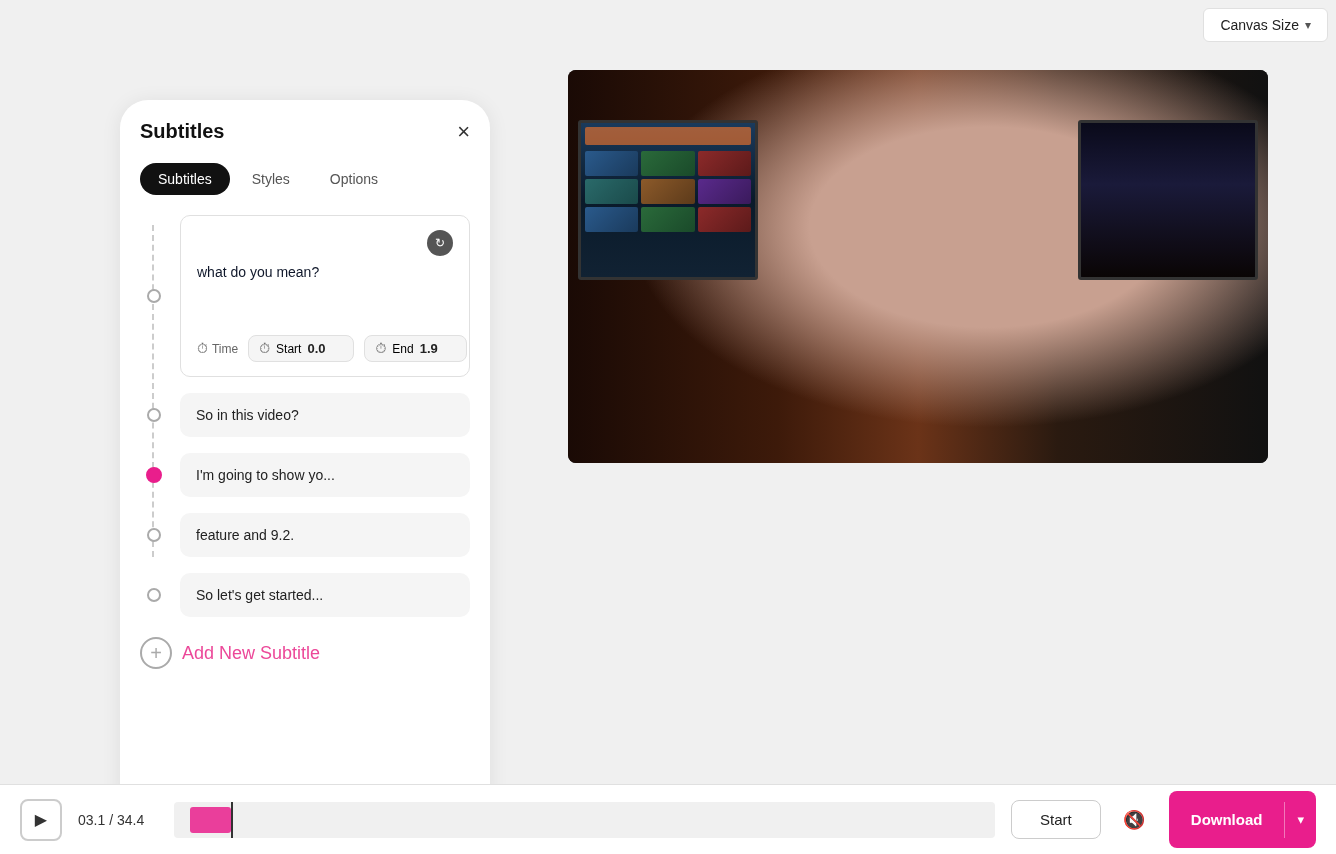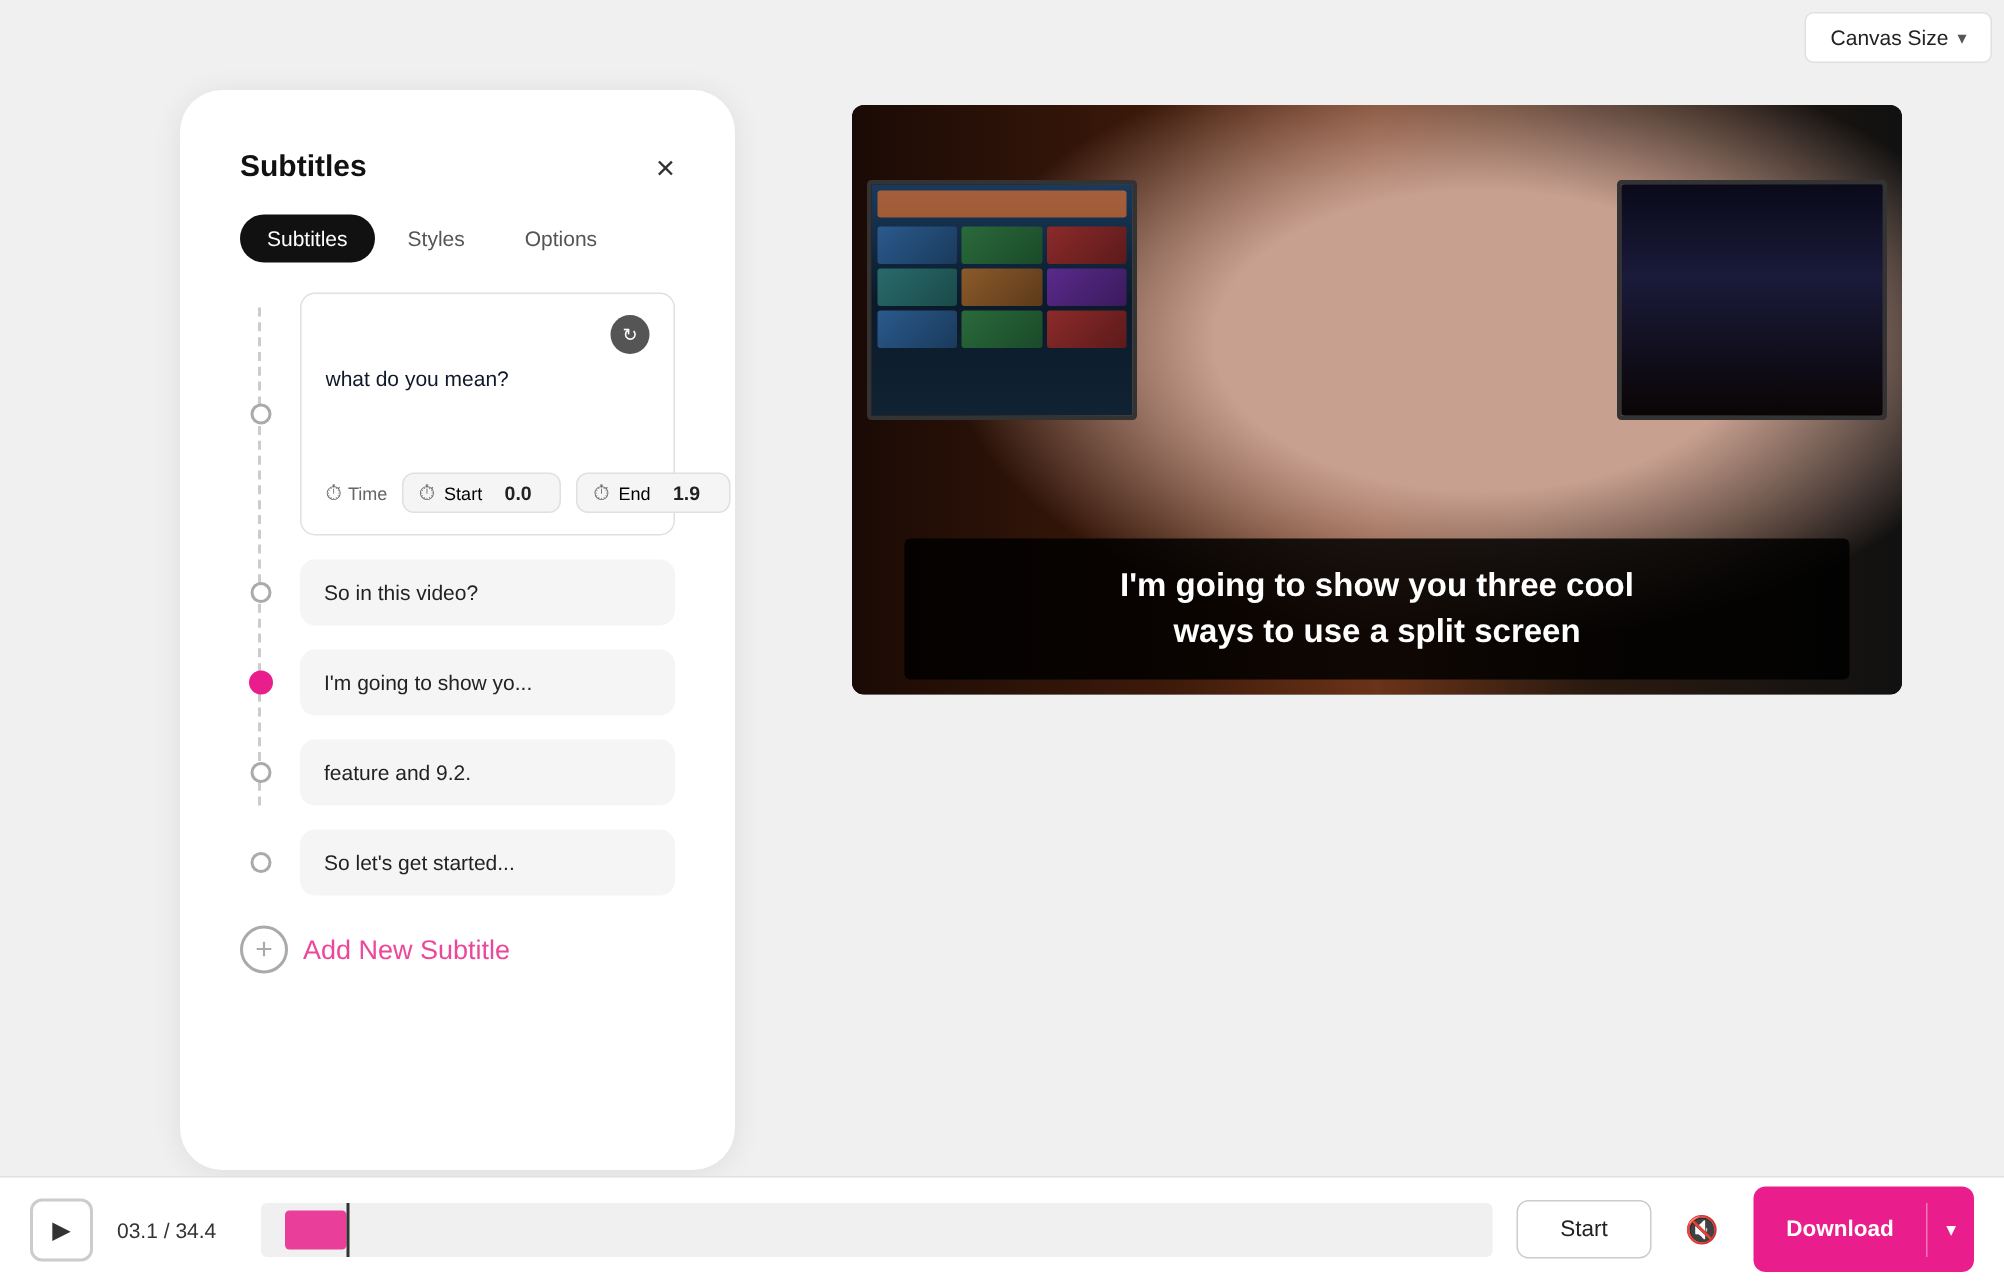--- a/index.html
+++ b/index.html
@@ -48,25 +48,26 @@
       display: flex;
       align-items: flex-start;
       padding: 20px 20px 20px 120px;
       gap: 30px;
     }
 
     
     .subtitles-panel {
       background: #fff;
       border-radius: 28px;
-      padding: 40px;
+      padding: 20px;
       width: 370px;
       min-height: 720px;
       box-shadow: 0 2px 20px rgba(0,0,0,0.08);
       position: relative;
+      margin-top: 40px;
     }
 
     .panel-header {
       display: flex;
       align-items: center;
       justify-content: space-between;
       margin-bottom: 20px;
     }
     .panel-title {
       font-size: 20px;
@@ -213,21 +214,21 @@
       color: #000000;
     }
     .time-input {
       border: none;
       background: transparent;
       font-size: 13px;
       font-weight: 600;
       color: #222;
       width: 36px;
       outline: none;
-      text-align: center;
+      text-align: left;
     }
     .clock-icon {
       font-size: 14px;
       color: #666;
     }
 
     
     .add-subtitle-btn {
       display: flex;
       align-items: center;
@@ -581,24 +582,20 @@
             <div class="thumb thumb-green"></div>
             <div class="thumb thumb-red"></div>
           </div>
         </div>
 
         <div class="monitor-screen-right">
           <div style="width:100%;height:100%;background:linear-gradient(180deg,#0a0a1a 0%,#1a1a3a 40%,#0a0505 100%);border-radius:2px;"></div>
         </div>
       </div>
 
-      <div class="subtitle-overlay">
-        <div>I'm going to show you three cool</div>
-        <div>ways to use a split screen</div>
-      </div>
     </div>
   </div>
 
 </div>
 
 <div class="bottom-bar">
   <button class="play-btn">
     <span>▶</span>
   </button>
 

